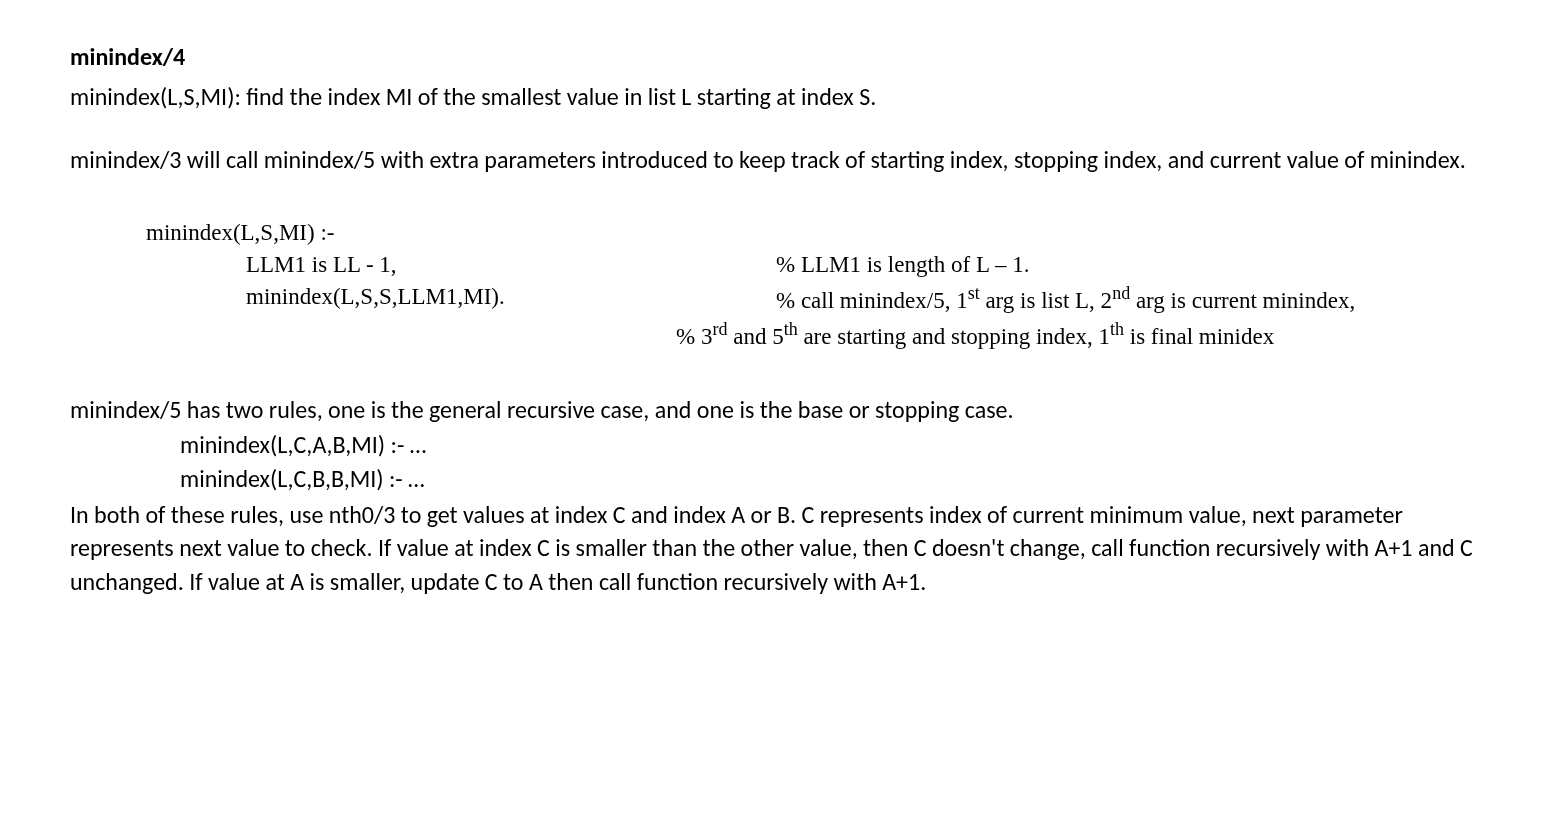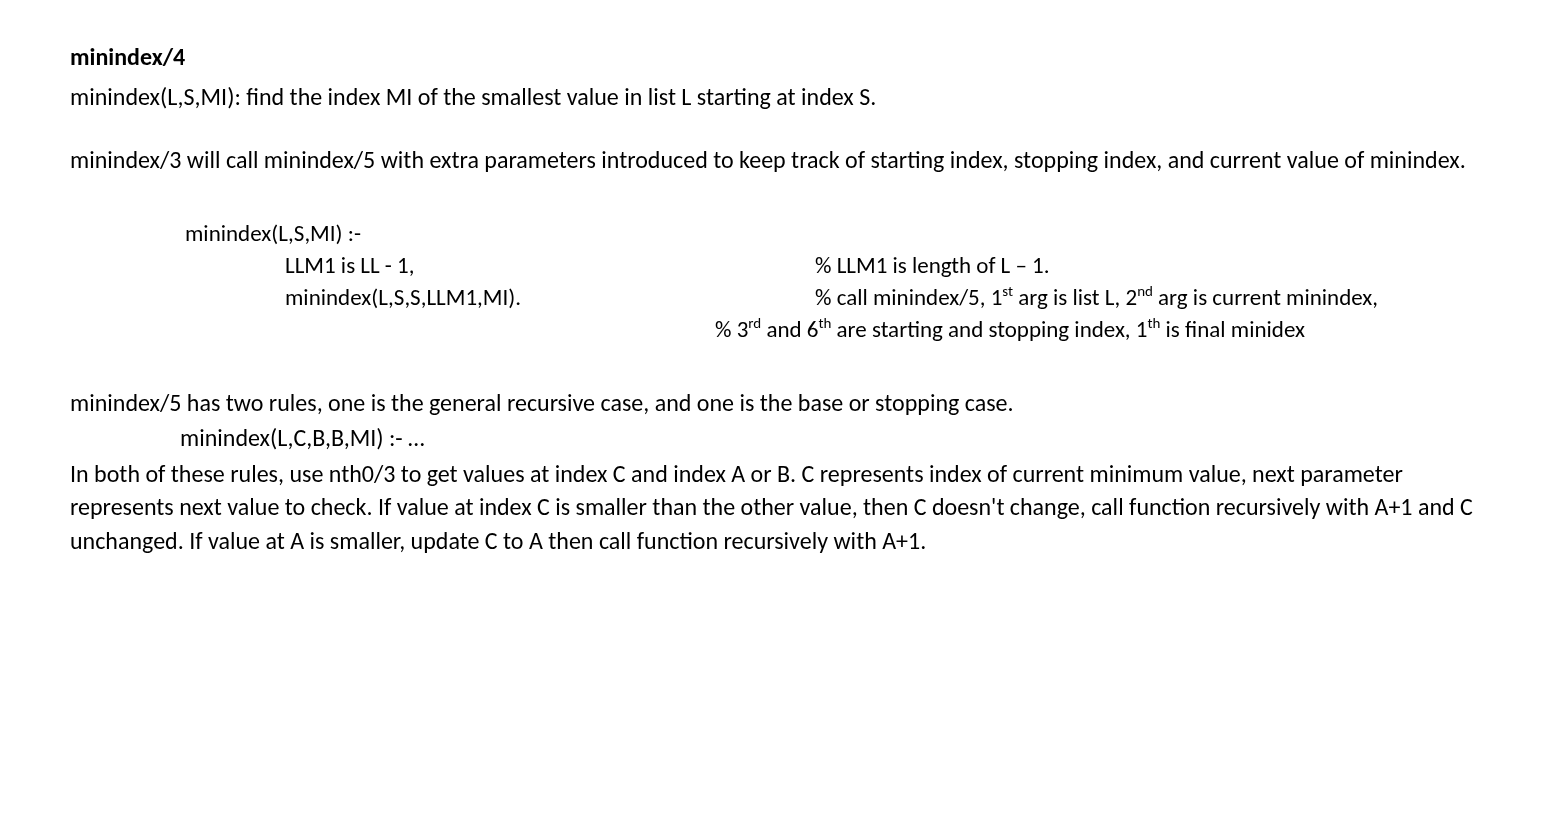--- a/index.html
+++ b/index.html
@@ -14,23 +14,24 @@
       box-sizing: border-box;
     }
     .heading {
       font-weight: bold;
       margin-bottom: 6px;
     }
     .para {
       margin-bottom: 30px;
     }
     .code-block {
-      margin-left: 115px;
+      margin-left: 76px;
       margin-bottom: 40px;
       margin-top: 40px;
+      font-family: Liberation Serif, serif;
     }
     .code-line {
       display: flex;
       font-size: 23px;
     }
     .code-col1 {
       min-width: 530px;
       white-space: pre;
     }
     .code-col2 {
@@ -38,21 +39,21 @@
     }
     .indent1 {
       padding-left: 100px;
     }
     .rules-block {
       margin-left: 110px;
       margin-top: 2px;
       margin-bottom: 2px;
     }
     sup {
-      font-size: 15px;
+      font-size: 18px;
       vertical-align: super;
     }
   </style>
 </head>
 <body>
 
 <div class="heading">minindex/4</div>
 <div class="para">minindex(L,S,MI): find the index MI of the smallest value in list L starting at index S.</div>
 
 <div class="para">minindex/3 will call minindex/5 with extra parameters introduced to keep track of starting index, stopping index, and current value of minindex.</div>
@@ -64,21 +65,22 @@
   <div class="code-line">
     <div class="code-col1 indent1">LLM1 is LL - 1,</div>
     <div class="code-col2">% LLM1 is length of L – 1.</div>
   </div>
   <div class="code-line">
     <div class="code-col1 indent1">minindex(L,S,S,LLM1,MI).</div>
     <div class="code-col2"><span>% call minindex/5, 1</span><sup>st</sup><span> arg is list L, 2</span><sup>nd</sup><span> arg is current minindex,</span></div>
   </div>
   <div class="code-line">
     <div class="code-col1"></div>
-    <div class="code-col2"><span>% 3</span><sup>rd</sup><span> and 6</span><sup>th</sup><span> are starting and stopping index, 1</span><sup>th</sup><span> is final minidex</span></div>
+    <div class="code-col2"><span>% 3</span><sup>rd</sup><span> and 5</span><sup>th</sup><span> are starting and stopping index, 1</span><sup>th</sup><span> is final minidex</span></div>
   </div>
 </div>
 
 <div>minindex/5 has two rules, one is the general recursive case, and one is the base or stopping case.</div>
 <div class="rules-block">
+  <div>minindex(L,C,A,B,MI) :- …</div>
   <div>minindex(L,C,B,B,MI) :- …</div>
 </div>
 <div>In both of these rules, use nth0/3 to get values at index C and index A or B. C represents index of current minimum value, next parameter represents next value to check. If value at index C is smaller than the other value, then C doesn't change, call function recursively with A+1 and C unchanged. If value at A is smaller, update C to A then call function recursively with A+1.</div>
 
 </body></html>

